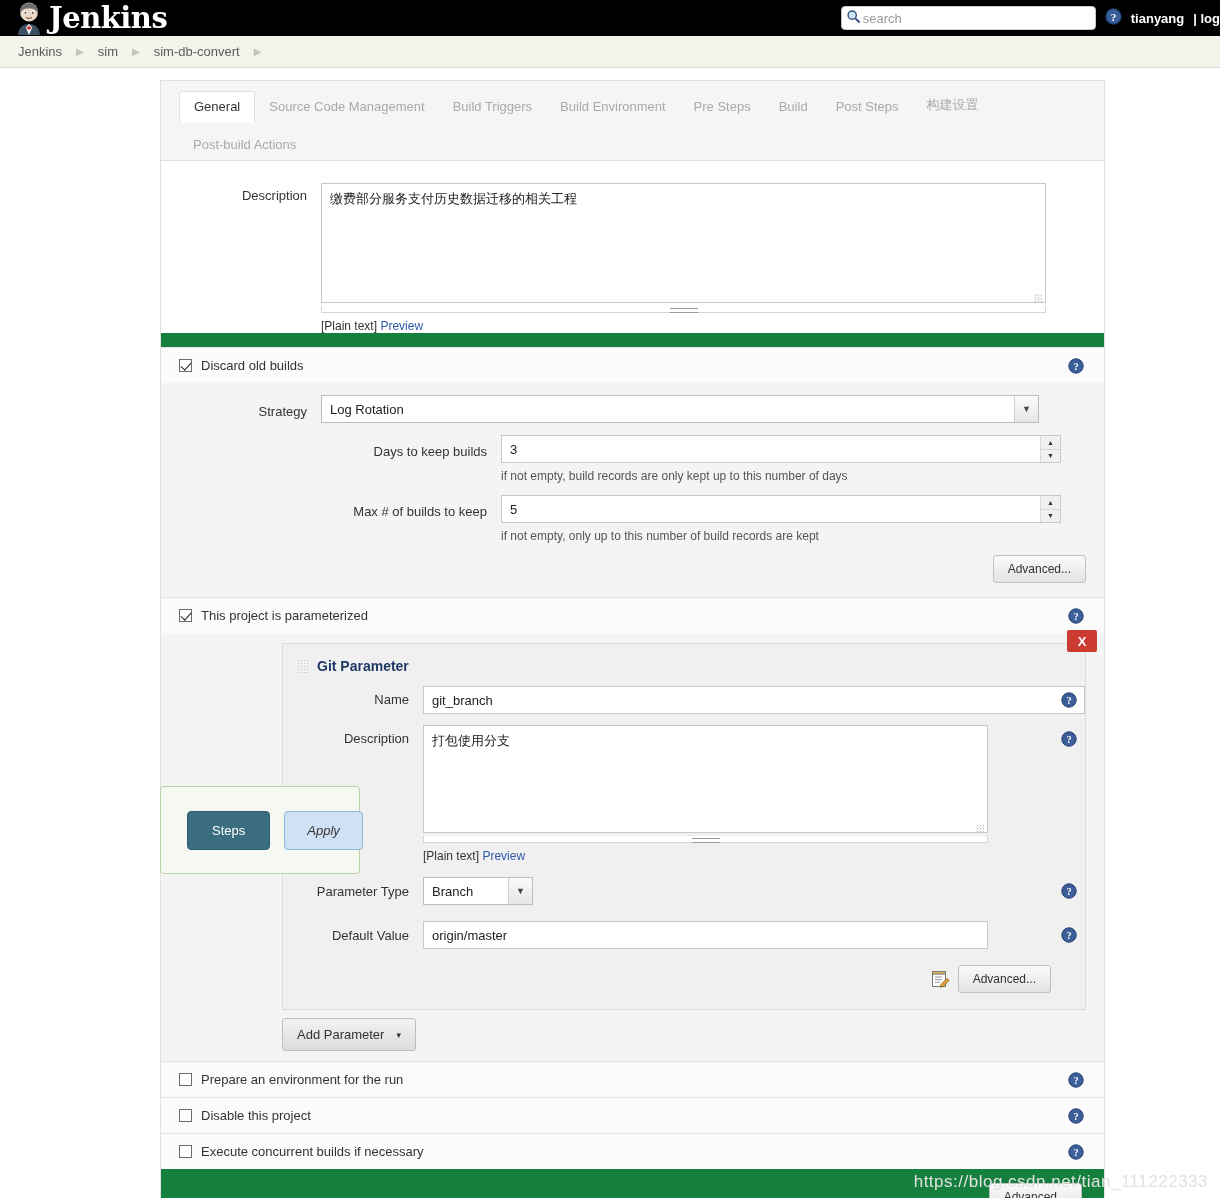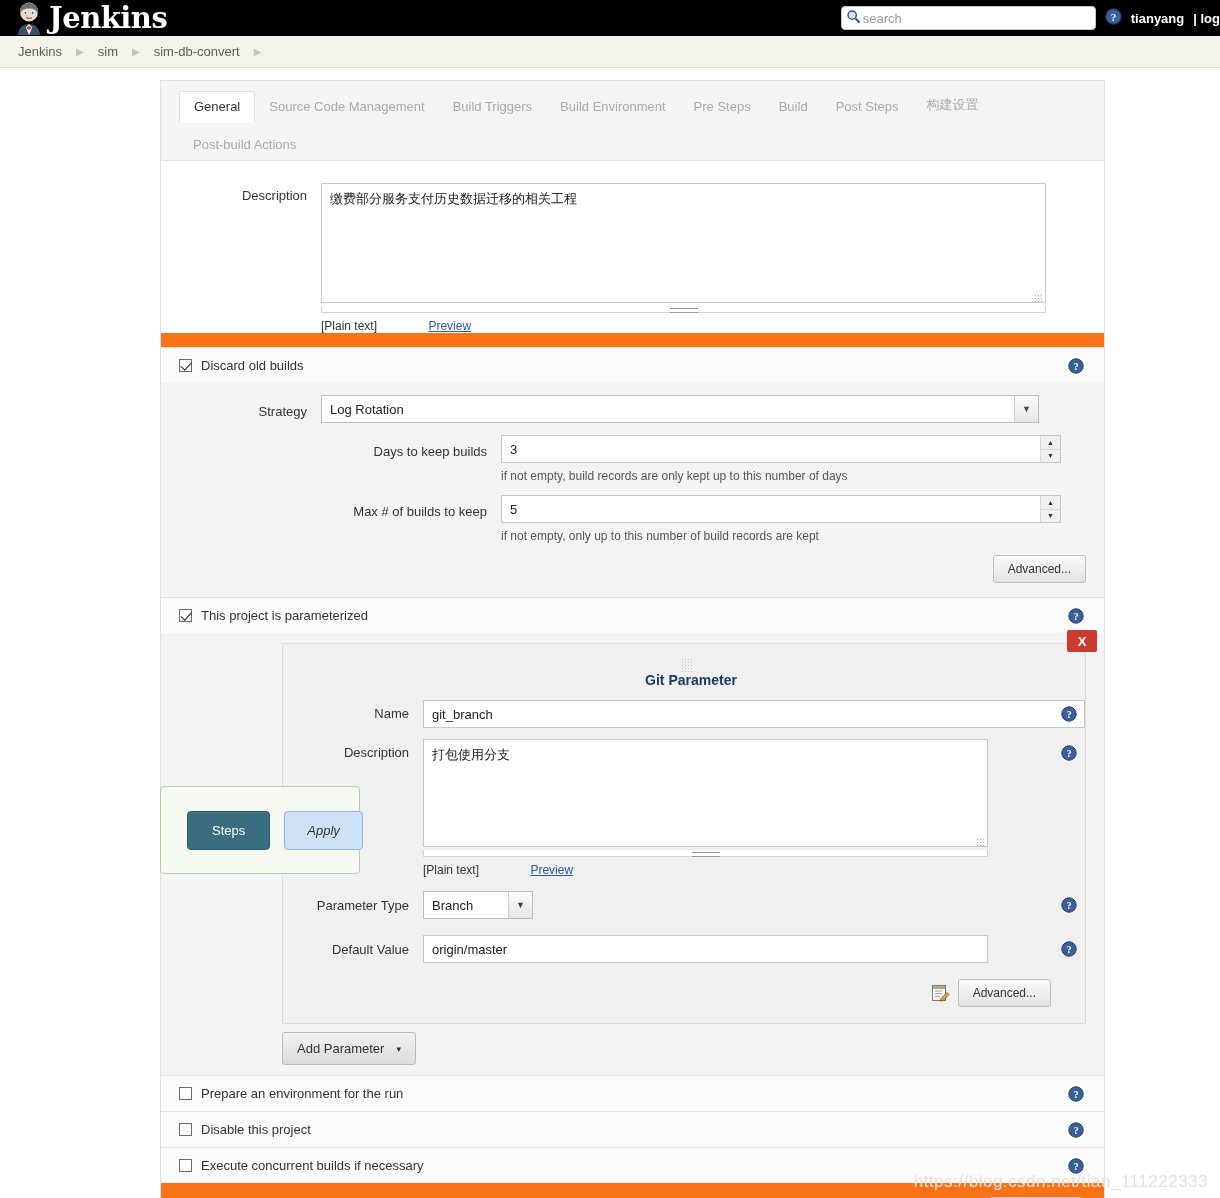--- a/index.html
+++ b/index.html
@@ -46,21 +46,21 @@
     display:flex; align-items:center; padding-left:18px;
   }
   .crumb { color:#5d5d58; font-size:13px; }
   .crumb-sep {
     color:#c3c3bb; font-size:10px; margin:0 14px; line-height:1;
   }
 
   
   .main-panel {
     position:absolute; left:160px; top:80px; width:945px; height:1118px;
-    background:#f97316; border:1px solid #e0e0e0; border-bottom:none;
+    background:#15803d; border:1px solid #e0e0e0; border-bottom:none;
   }
 
   
   .tabbar {
     background:#f5f5f5; border-bottom:1px solid #e0e0e0;
     padding:8px 0 0 18px; min-height:76px;
   }
   .tabrow { display:flex; align-items:flex-end; flex-wrap:wrap; }
   .tab {
     font-size:13px; color:#aaaaaa; padding:7px 14px 8px 14px;
@@ -99,21 +99,21 @@
   .ta-resizebar {
     width:725px; height:7px; background:#ffffff; border:1px solid #d4d4d4;
     border-top:none; position:relative;
   }
   .ta-resizebar::after{
     content:""; position:absolute; left:50%; top:2px; margin-left:-14px;
     width:28px; height:3px;
     border-top:1px solid #9a9a9a; border-bottom:1px solid #9a9a9a;
   }
   .plaintext-line { font-size:12px; color:#333; padding-top:6px; }
-  .plaintext-line a { color:#2d57a8; text-decoration:underline; cursor:pointer;margin-left:48px; }
+  .plaintext-line a { color:#2d57a8; cursor:pointer; }
 
   
   .chk-row {
     display:flex; align-items:center; padding:10px 0 10px 18px;
     border-top:1px solid #e4e4e4; position:relative; background:#fbfbfb;
   }
   .cbx {
     width:13px; height:13px; border:1px solid #6b6b6b; background:#fff;
     display:inline-block; position:relative; margin-right:9px; flex:none;
   }
@@ -181,21 +181,21 @@
   
   .param-outer { display:flex; background:#f4f4f4; }
   .param-left { width:170px; background:#f4f4f4; }
   .param-right { flex:1; padding:10px 18px 0 0; }
   .param-block {
     background:#f0f0f0; border:1px solid #dcdcdc; position:relative;
     padding:14px 0 16px 0;
   }
   .param-title {
     display:flex; align-items:center; font-weight:bold; font-size:14px;
-    color:#1f3864; padding-left:14px; margin-bottom:12px;flex-direction:column;
+    color:#1f3864; padding-left:14px; margin-bottom:12px;
   }
   .drag-grip {
     width:11px; height:14px; margin-right:9px;
     background-image:
       radial-gradient(#c0c0c0 45%, transparent 46%);
     background-size:3px 3px; opacity:.95;
   }
   .x-btn {
     position:absolute; right:-12px; top:-14px; width:30px; height:22px;
     background:#cc3b32; color:#fff; font-size:13px; font-weight:bold;

